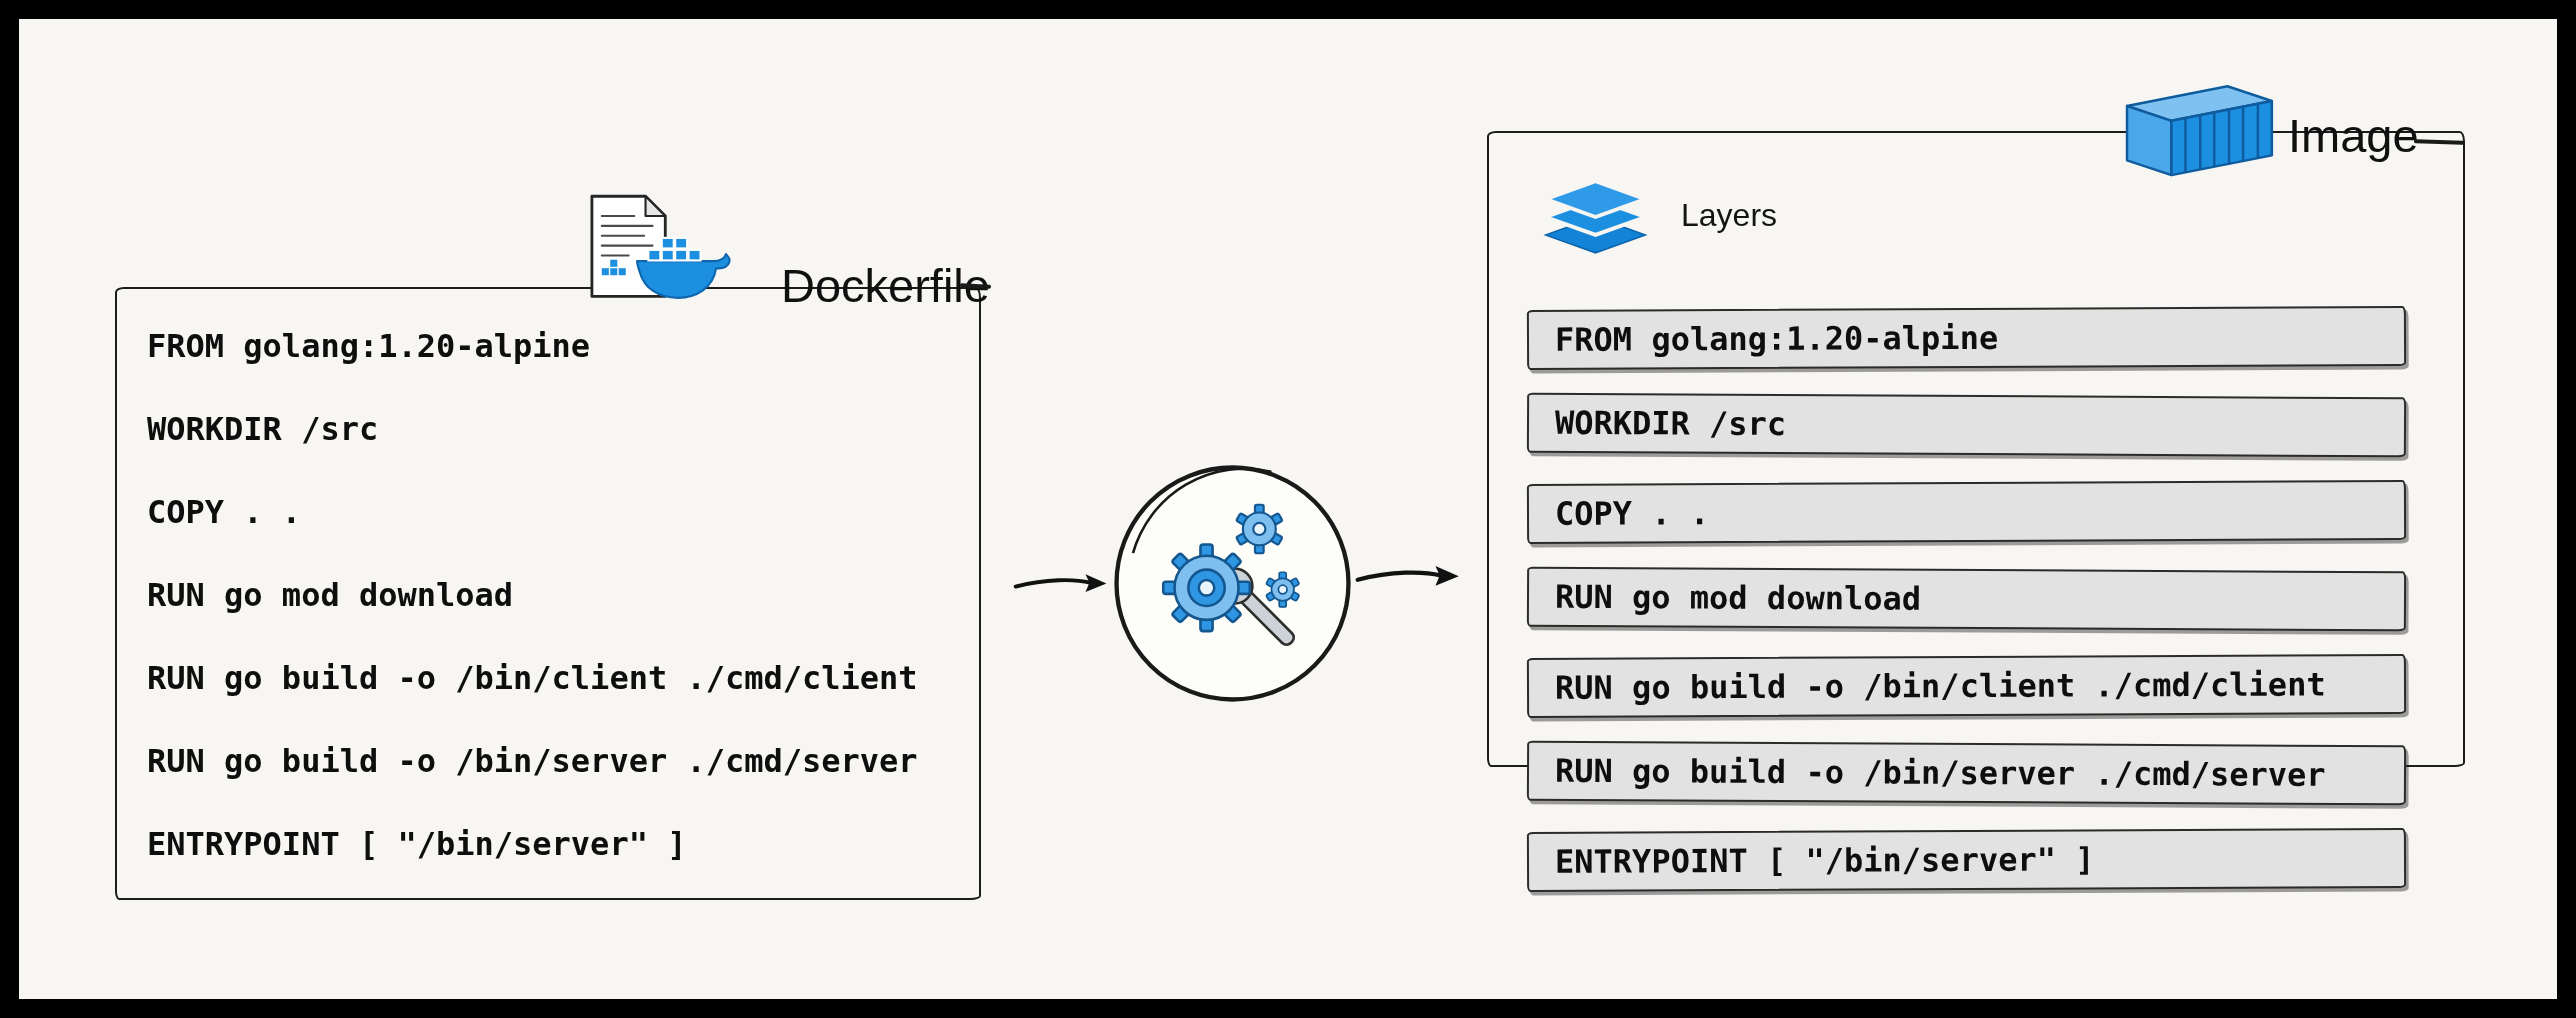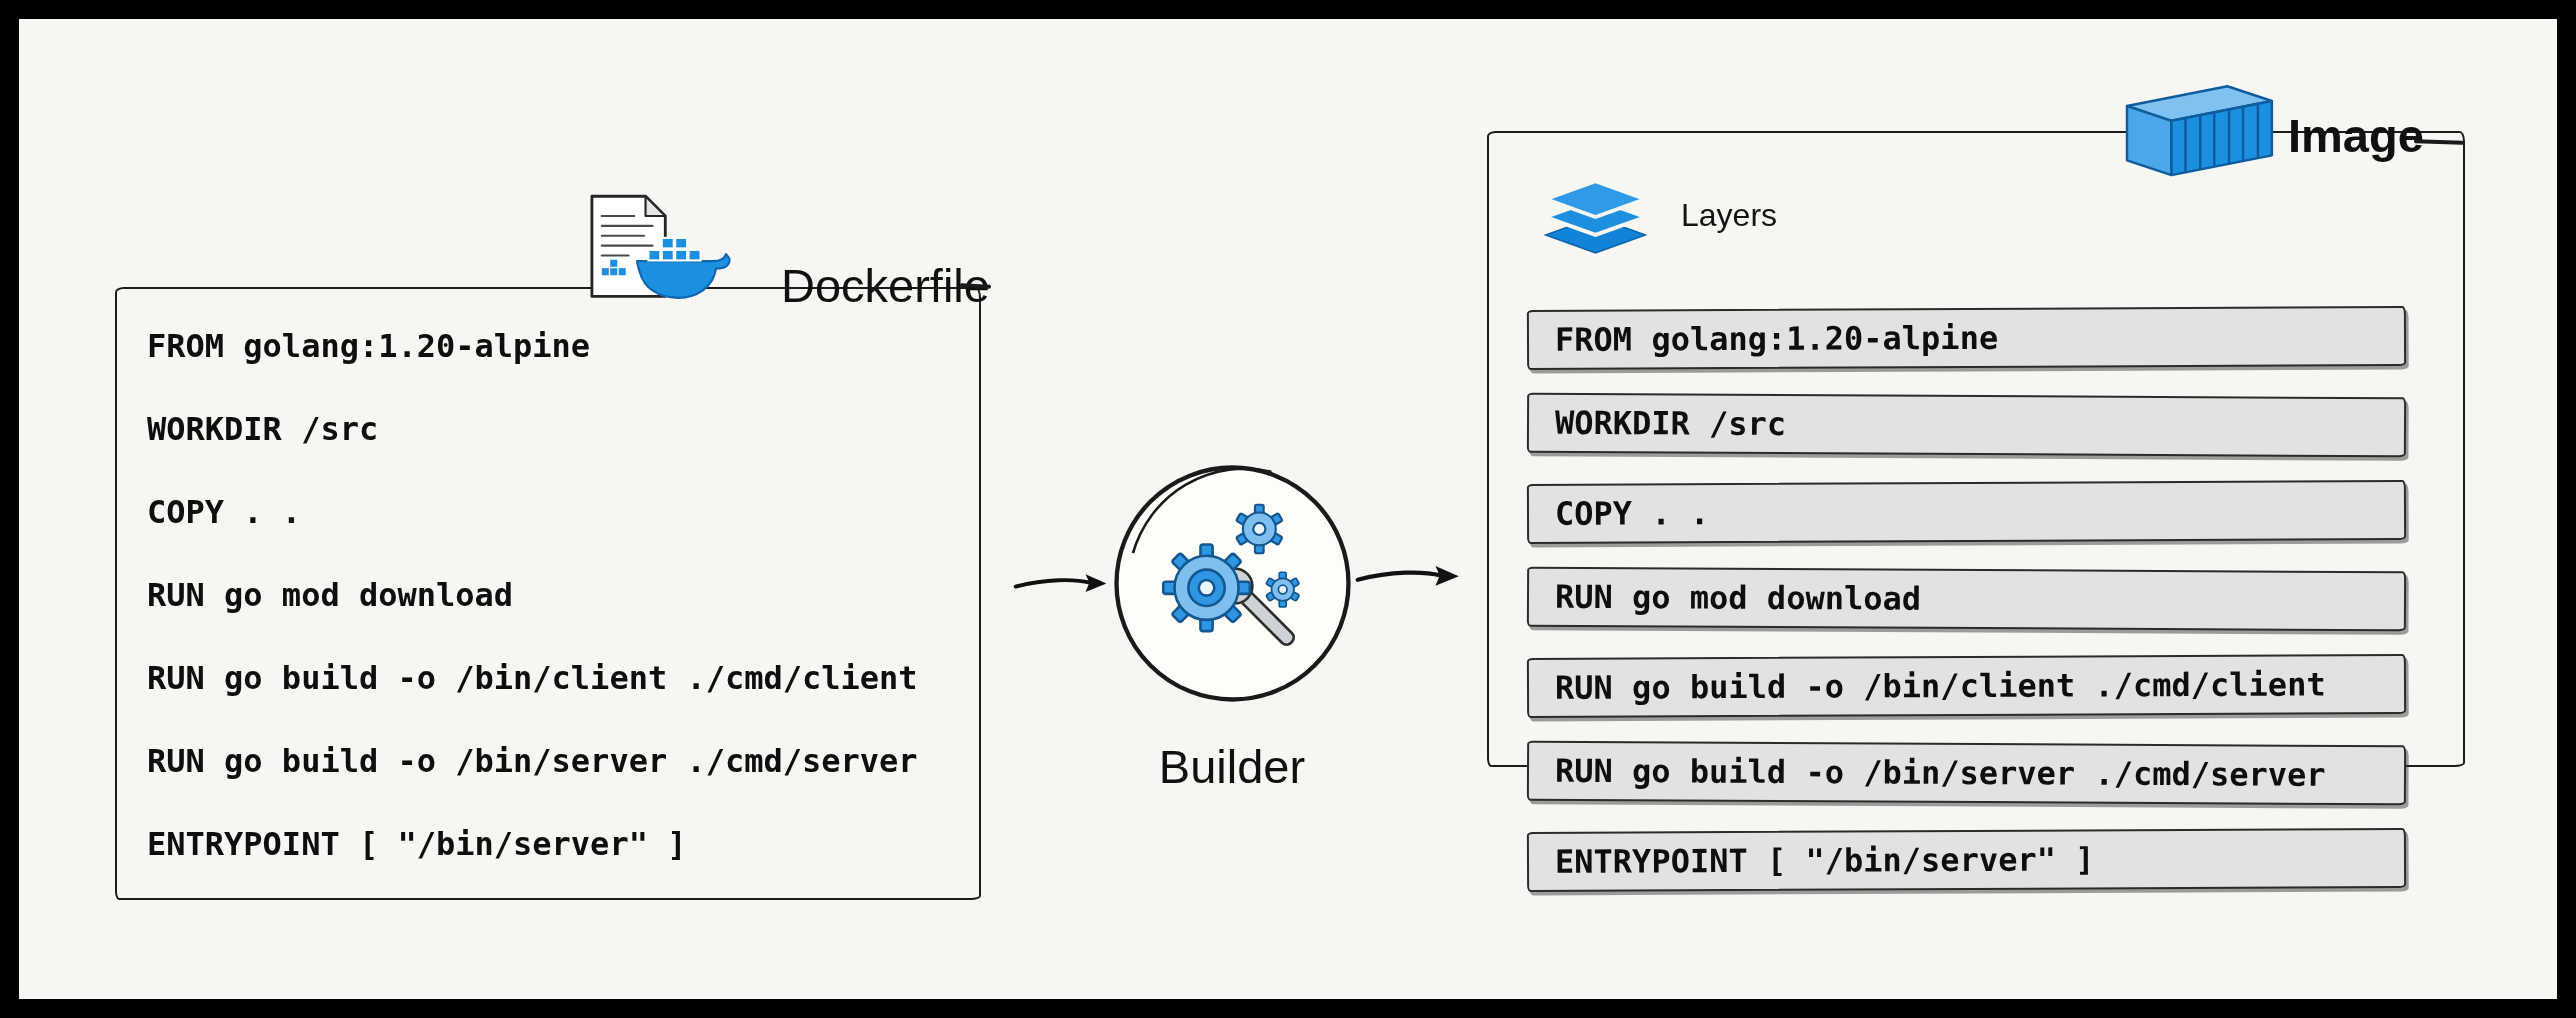--- a/index.html
+++ b/index.html
@@ -180,21 +180,20 @@
         <rect x="-4" y="-20" width="8" height="8" rx="2" transform="rotate(120)"></rect>
         <rect x="-4" y="-20" width="8" height="8" rx="2" transform="rotate(180)"></rect>
         <rect x="-4" y="-20" width="8" height="8" rx="2" transform="rotate(240)"></rect>
         <rect x="-4" y="-20" width="8" height="8" rx="2" transform="rotate(300)"></rect>
       </g>
       <circle r="13" fill="#7fbfef" stroke="#14578f" stroke-width="2"></circle>
       <circle r="5" fill="#eaf4fc" stroke="#14578f" stroke-width="2"></circle>
     </g>
   </svg>
 
-  <div class="builder-label">Builder</div>
 
   <svg class="icon" style="left:1333px;top:540px;" width="109" height="38" viewBox="0 0 125 44">
     <path d="M6 24 C 45 14, 82 14, 102 19" stroke="#111" stroke-width="5" fill="none" stroke-linecap="round"></path>
     <polygon points="123,20 96,8 101,19 96,31" fill="#111"></polygon>
   </svg>
 
   <div class="panel image-box">
     <svg class="icon layers-icon" width="109" height="78" viewBox="0 0 140 100">
       <polygon points="70,50 134,73 70,96 6,73" fill="#1283d6" stroke="#0d66ad" stroke-width="2"></polygon>
       <polygon class="fill-blue" points="70,27 134,50 70,73 6,50" stroke="#f7f6f2" stroke-width="5"></polygon>
@@ -234,17 +233,17 @@
     <g stroke="#0e5c9e" stroke-width="3">
       <line x1="99" y1="49" x2="99" y2="115"></line>
       <line x1="117" y1="45" x2="117" y2="111"></line>
       <line x1="134" y1="42" x2="134" y2="108"></line>
       <line x1="152" y1="38" x2="152" y2="104"></line>
       <line x1="169" y1="35" x2="169" y2="101"></line>
       <line x1="187" y1="31" x2="187" y2="97"></line>
     </g>
   </svg>
 
-  <div class="title" style="left:2269px;top:92px;font-weight:bold;">Image</div>
+  <div class="title" style="left:2269px;top:92px;">Image</div>
   <div class="tick" style="left:2395px;top:121px;width:50px;transform:rotate(2deg);"></div>
 
 </div>
 
 
 </body></html>

